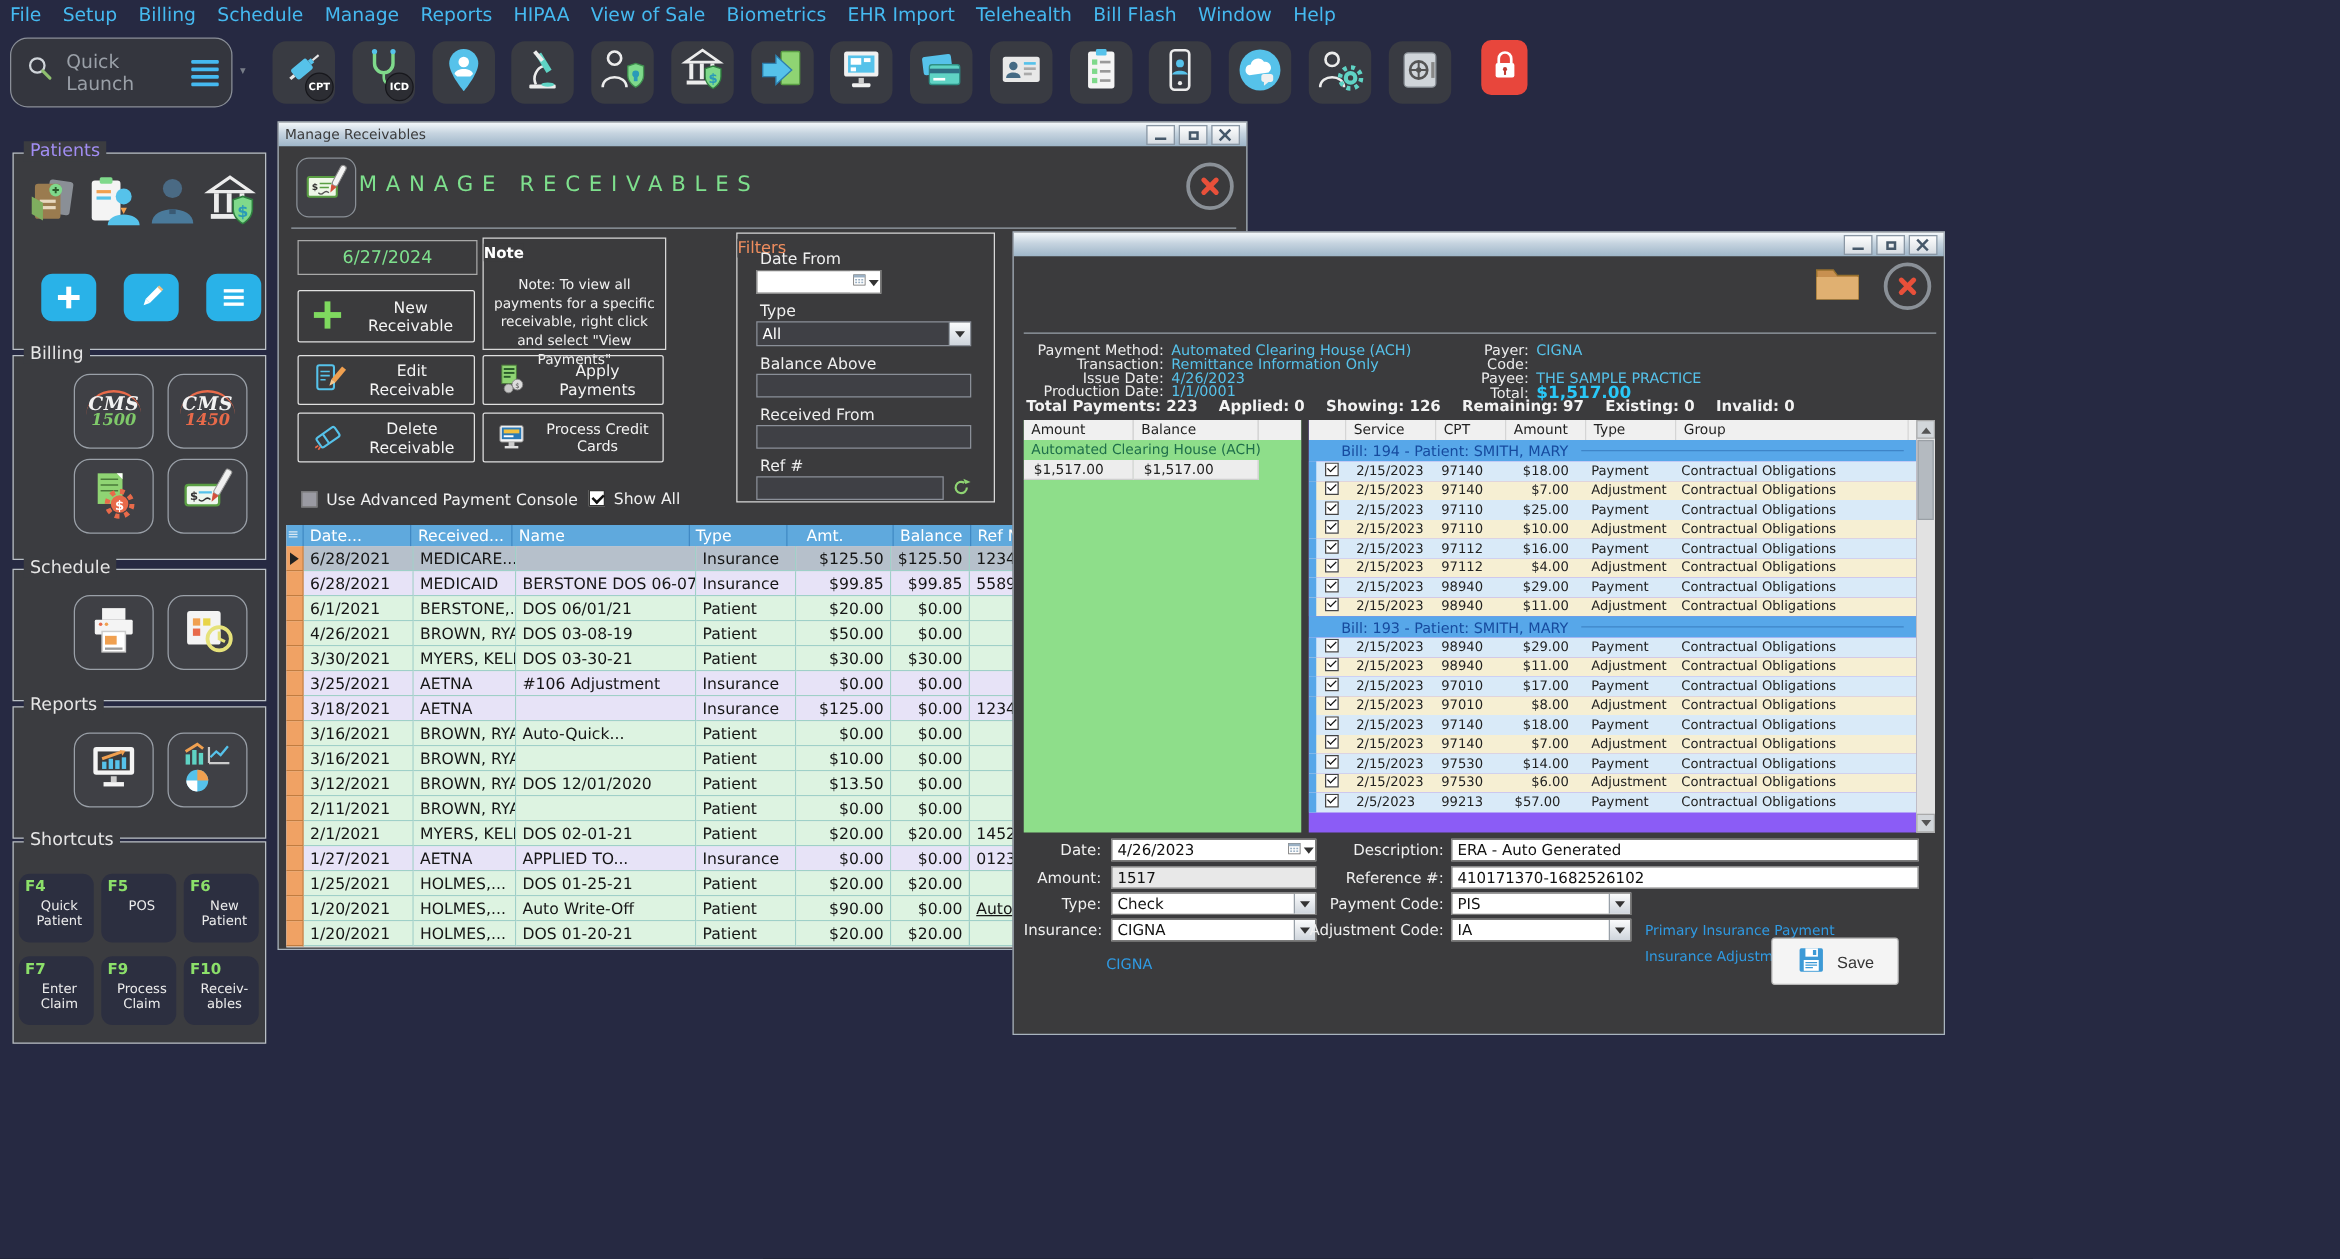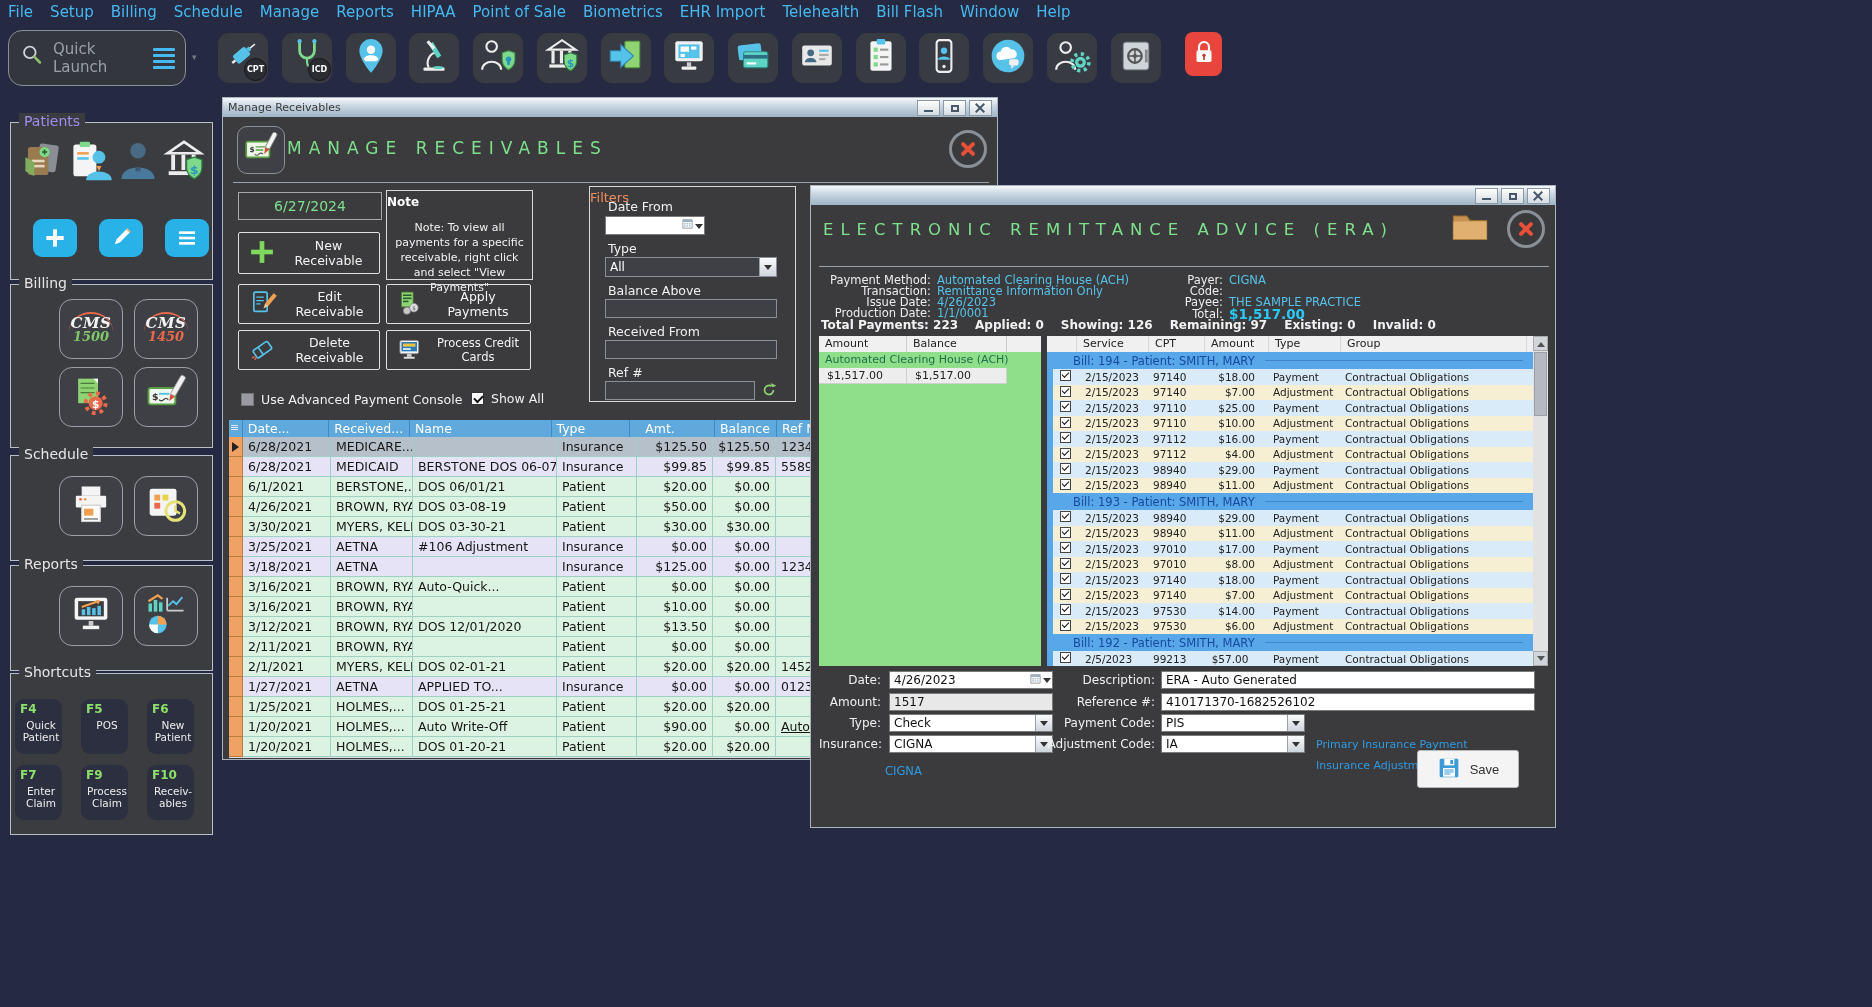--- a/index.html
+++ b/index.html
@@ -28,21 +28,21 @@
   .side-icon{position:absolute;width:46px;height:48px;display:flex;align-items:center;justify-content:center;}
   .blue-btn{position:absolute;width:44px;height:38px;background:#29b2e8;border-radius:9px;
       display:flex;align-items:center;justify-content:center;}
   .side-tile{position:absolute;width:62px;height:58px;background:#3f4045;border:1px solid #9aa0a8;border-radius:13px;
       display:flex;align-items:center;justify-content:center;flex-direction:column;}
   .cms{font-weight:bold;font-style:italic;text-align:center;line-height:13px;font-family:"DejaVu Serif","Liberation Serif",serif;}
   .cms .brand{color:#f2f2f2;font-size:15px;letter-spacing:.5px;border-top:2px solid #e86a4a;border-radius:50% 50% 0 0/100% 100% 0 0;padding:0 2px;}
   .cms .num{font-size:13px;display:block;}
   .cms .num.green{color:#7fc96a;}
   .cms .num.red{color:#e86a4a;}
-  .sc-tile{position:absolute;width:47px;height:55px;background:#2c2f40;border-radius:9px;padding:3px 0 0 5px;box-sizing:border-box;}
+  .sc-tile{position:absolute;width:60px;height:55px;background:#2c2f40;border-radius:9px;padding:3px 0 0 5px;box-sizing:border-box;}
   .sc-key{color:#8ce06a;font-size:12px;font-weight:bold;}
   .sc-label{color:#ececec;font-size:10.5px;text-align:center;margin-top:3px;line-height:12px;}
   
   .window{position:absolute;background:#3b3b3d;border:1px solid #a9b4bf;box-sizing:border-box;}
   .titlebar{position:relative;height:19px;background:linear-gradient(#f4f8fb,#c6d4e0 45%,#9eb5c8);
       display:flex;align-items:center;padding:0 5px;}
   .titlebar .t-text{font-size:11px;color:#3a3a3a;}
   .win-btns{position:absolute;right:5px;top:2px;display:flex;gap:3px;}
   .win-btn{width:21px;height:14px;background:linear-gradient(#fefefe,#d6dce2);border:1px solid #8a97a4;
       display:flex;align-items:center;justify-content:center;}
@@ -133,21 +133,21 @@
 <div id="screen">
 
   <div class="menu-bar">
       <span class="menu-item">File</span>
       <span class="menu-item">Setup</span>
       <span class="menu-item">Billing</span>
       <span class="menu-item">Schedule</span>
       <span class="menu-item">Manage</span>
       <span class="menu-item">Reports</span>
       <span class="menu-item">HIPAA</span>
-      <span class="menu-item">Point of Sale</span>
+      <span class="menu-item">View of Sale</span>
       <span class="menu-item">Biometrics</span>
       <span class="menu-item">EHR Import</span>
       <span class="menu-item">Telehealth</span>
       <span class="menu-item">Bill Flash</span>
       <span class="menu-item">Window</span>
       <span class="menu-item">Help</span>
     </div>
 
   <div class="quick-launch">
     <span><svg width="26" height="26" viewBox="0 0 36 36" xmlns="http://www.w3.org/2000/svg">
@@ -832,21 +832,20 @@
         <span class="win-btn wb-max">
             <i></i>
           </span>
         <span class="win-btn wb-close">
             <i></i>
             <b></b>
           </span>
       </span>
     </div>
 
-    <div class="heading-green" style="position:absolute;left:12px;top:34px;font-size:16.5px;">ELECTRONIC REMITTANCE ADVICE (ERA)</div>
     <div style="position:absolute;left:636px;top:22px;width:46px;height:40px;display:flex;align-items:center;justify-content:center;">
       <span><svg width="40" height="40" viewBox="0 0 36 36" xmlns="http://www.w3.org/2000/svg">
             <path d="M3 9 h12 l3 4 h15 v17 H3z" fill="#c89050" stroke="#96702e"></path>
             <path d="M3 14 h30 v16 H3z" fill="#e0b071"></path>
           </svg></span>
     </div>
     <div class="xbtn" style="left:696px;top:24px;">
         <i></i>
         <b></b>
       </div>
@@ -1047,24 +1046,20 @@
           <div class="svc-cell" style="width: 72px; padding-left: 4px; box-sizing: border-box;">Payment</div>
           <div class="svc-cell" style="width: 186px; padding-left: 4px; box-sizing: border-box;">Contractual Obligations</div>
         </div>
         <div class="svc-row adj">
           <div class="svc-cell" style="width: 24px; text-align: center;"><span class="svc-chk"></span></div>
           <div class="svc-cell" style="width: 72px; padding-left: 8px; box-sizing: border-box;">2/15/2023</div>
           <div class="svc-cell" style="width: 56px; padding-left: 4px; box-sizing: border-box;">97530</div>
           <div class="svc-cell" style="width: 64px; text-align: right; padding-right: 14px; box-sizing: border-box;">$6.00</div>
           <div class="svc-cell" style="width: 72px; padding-left: 4px; box-sizing: border-box;">Adjustment</div>
           <div class="svc-cell" style="width: 186px; padding-left: 4px; box-sizing: border-box;">Contractual Obligations</div>
-        </div>
-        <div class="svc-group">
-          <span>Bill: 192 - Patient: SMITH, MARY</span>
-          <i></i>
         </div>
         <div class="svc-row pay">
           <div class="svc-cell" style="width: 24px; text-align: center;"><span class="svc-chk"></span></div>
           <div class="svc-cell" style="width: 72px; padding-left: 8px; box-sizing: border-box;">2/5/2023</div>
           <div class="svc-cell" style="width: 56px; padding-left: 4px; box-sizing: border-box;">99213</div>
           <div class="svc-cell" style="width: 64px; text-align: center; padding-right: 14px; box-sizing: border-box;">$57.00</div>
           <div class="svc-cell" style="width: 72px; padding-left: 4px; box-sizing: border-box;">Payment</div>
           <div class="svc-cell" style="width: 186px; padding-left: 4px; box-sizing: border-box;">Contractual Obligations</div>
         </div>
       </div>

